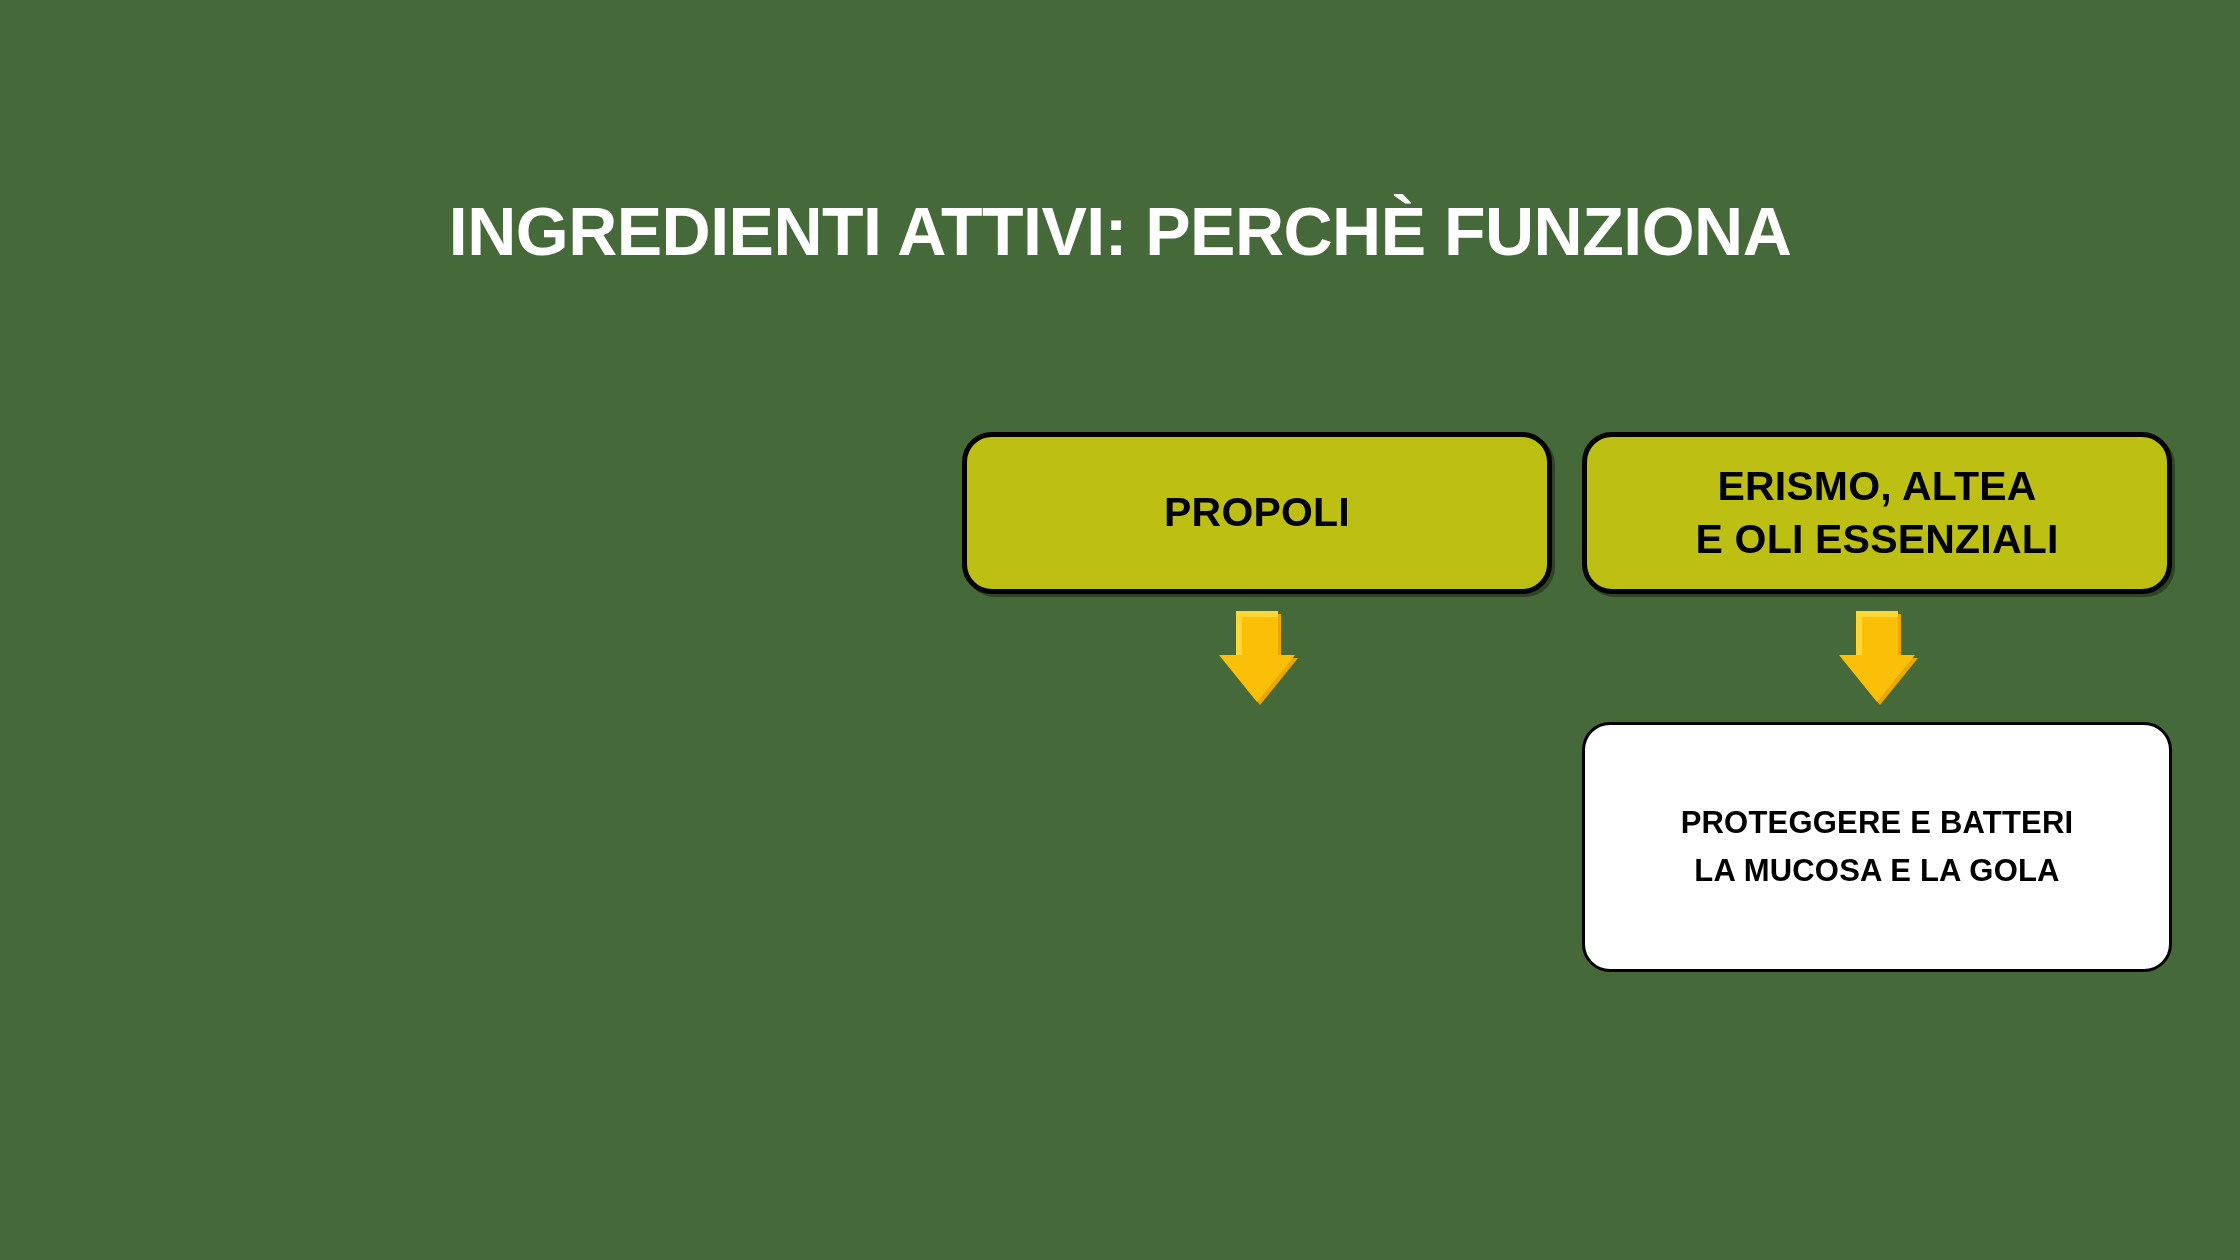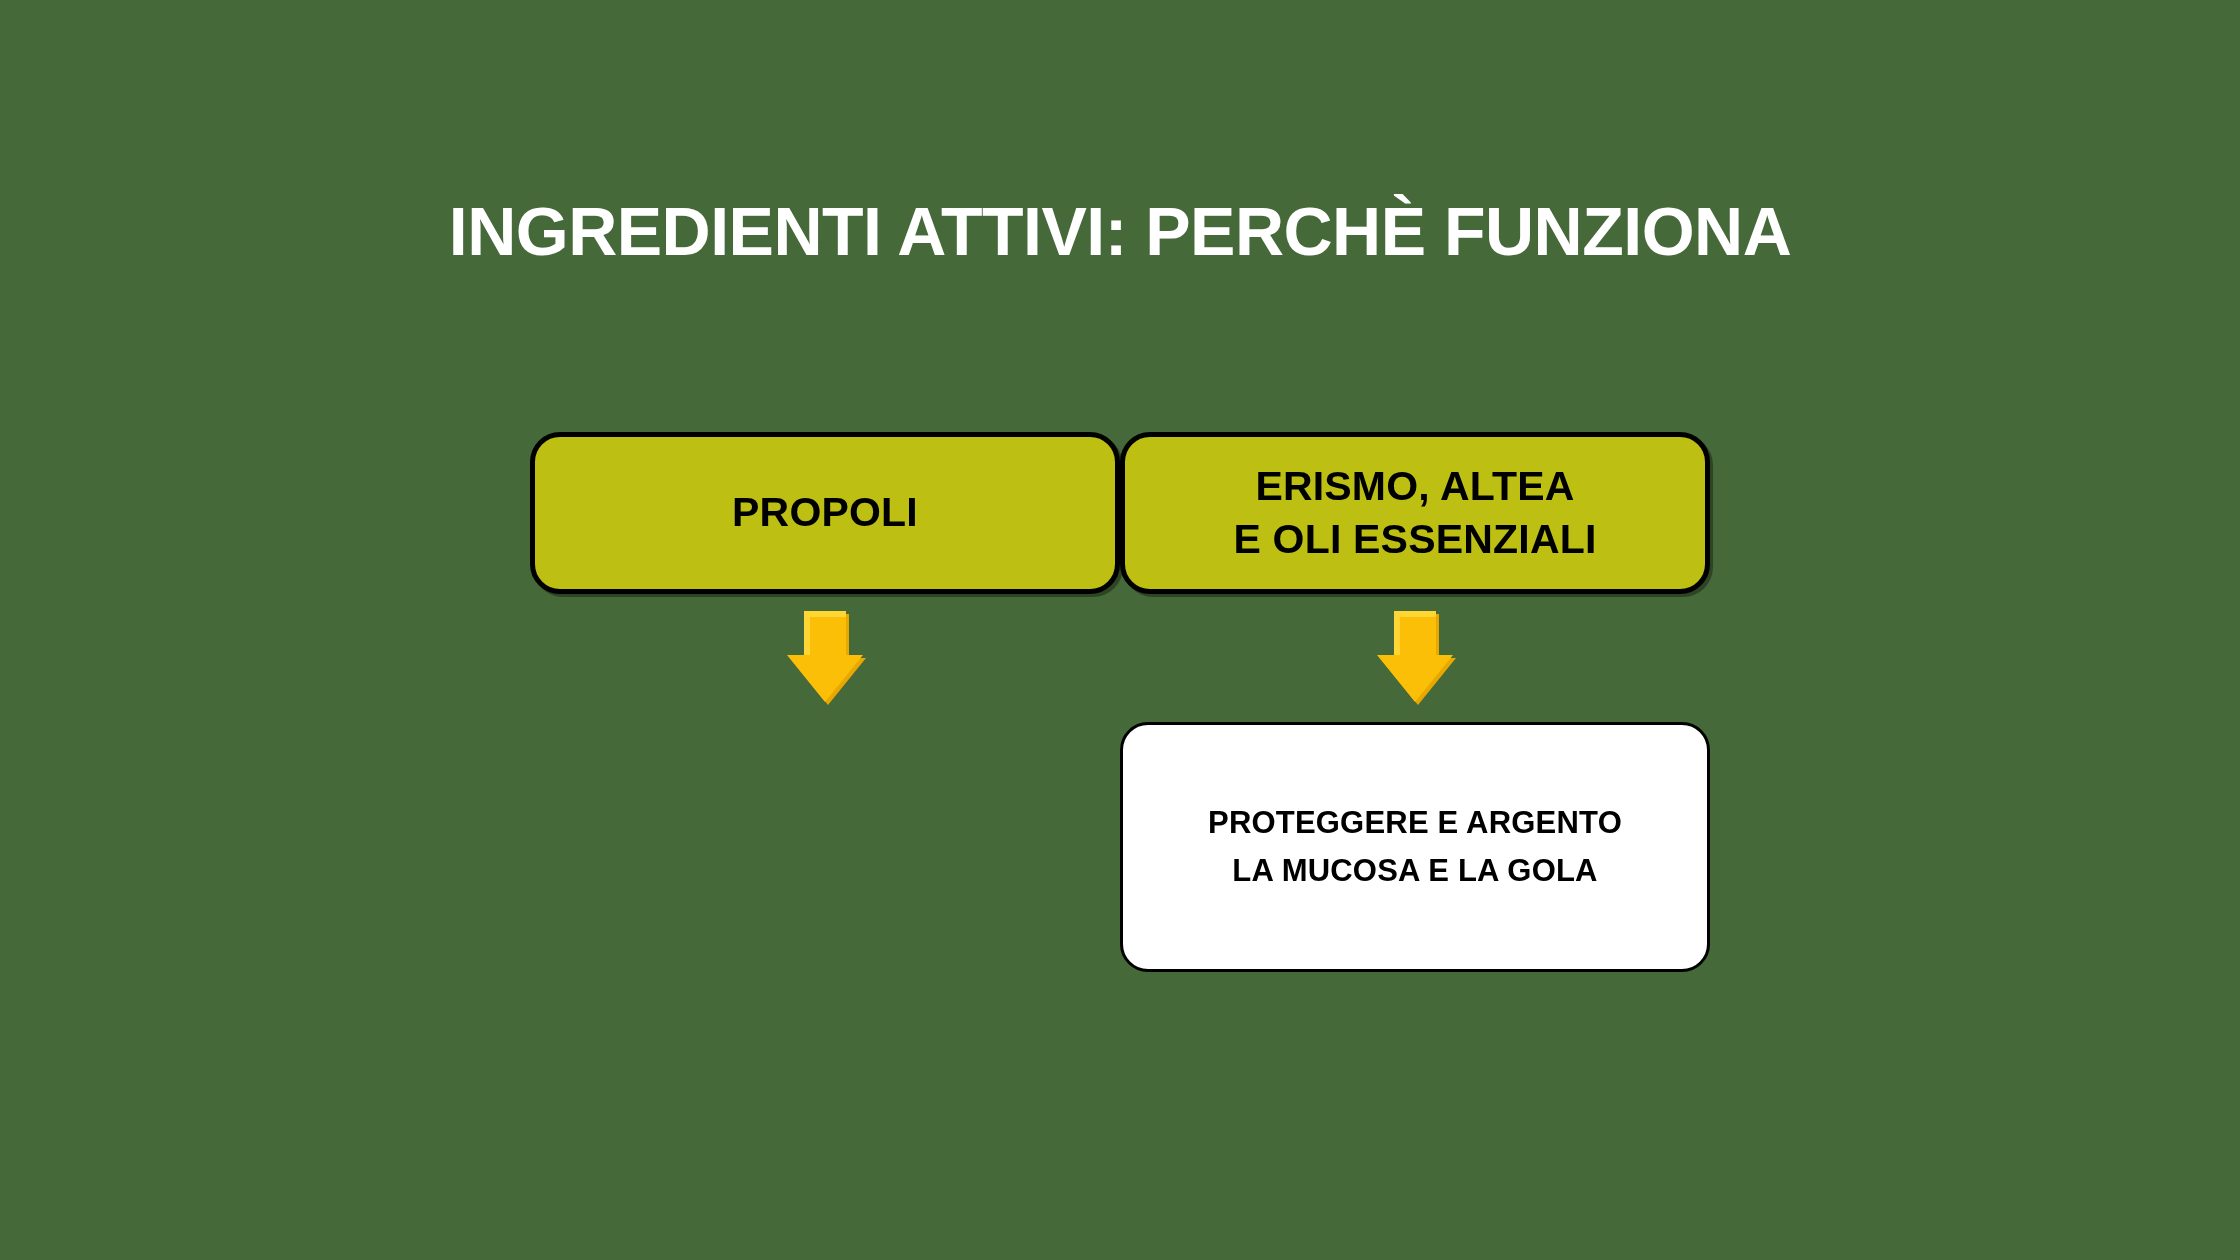--- a/index.html
+++ b/index.html
@@ -41,21 +41,22 @@
   }
 
   
   .columns {
     position: absolute;
     left: 68px;
     top: 432px;
     width: 2104px;
     height: 572px;
     display: flex;
-    justify-content: center;
+    justify-content: flex-end;
+    gap: 30px;
   }
 
   .column {
     width: 590px;
     height: 572px;
     position: relative;
     display: flex;
     flex-direction: column;
     align-items: center;
   }
@@ -161,19 +162,19 @@
         <span class="arrow">
           <svg viewBox="0 0 90 100" xmlns="http://www.w3.org/2000/svg">
             <path d="M27 6 L69 6 L69 50 L86 50 L48 97 L10 50 L27 50 Z" fill="#E8A800"></path>
             <path d="M24 3 L66 3 L66 47 L83 47 L45 94 L7 47 L24 47 Z" fill="#FBBF07"></path>
             <path d="M24 3 L66 3 L66 9 L24 9 Z" fill="#FFD633"></path>
             <path d="M24 3 L30 3 L30 47 L24 47 Z" fill="#FFD633"></path>
           </svg>
         </span>
       </div>
       <div class="card-bottom">
-        <span class="card-bottom-label">PROTEGGERE E ARGENTO
+        <span class="card-bottom-label">PROTEGGERE E BATTERI
 LA  MUCOSA E LA GOLA</span>
       </div>
     </div>
 
   </div>
 </div>
 
 </body></html>

